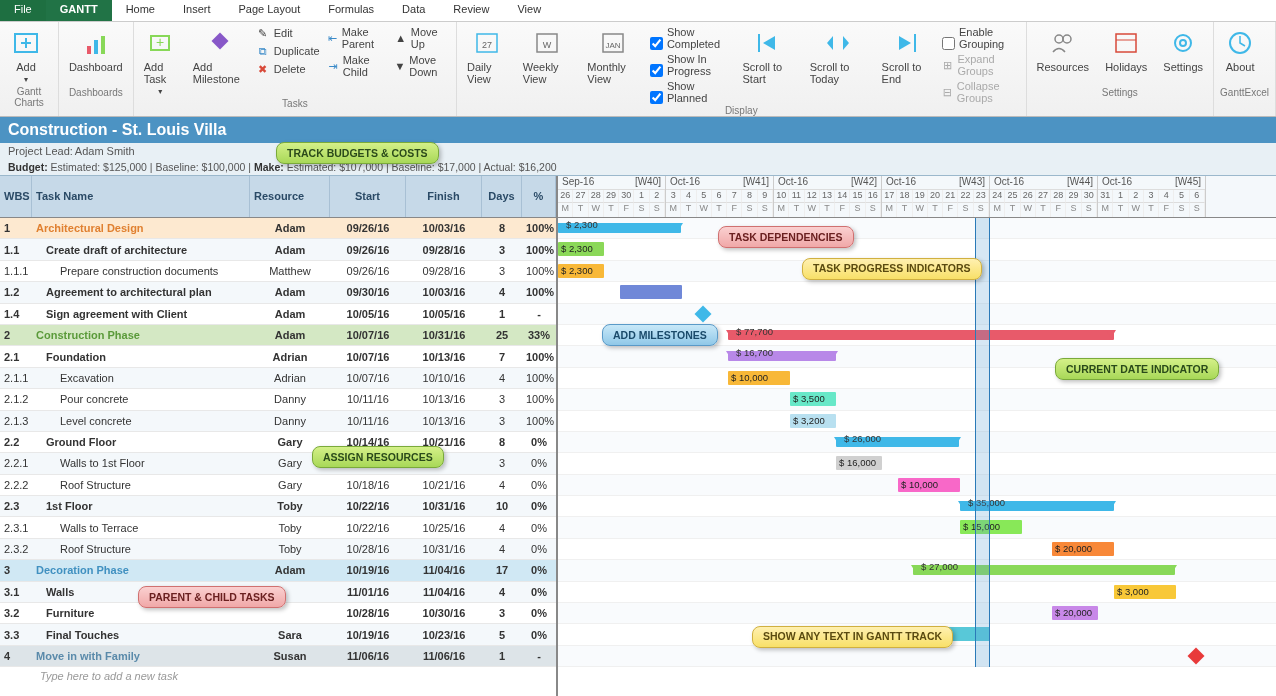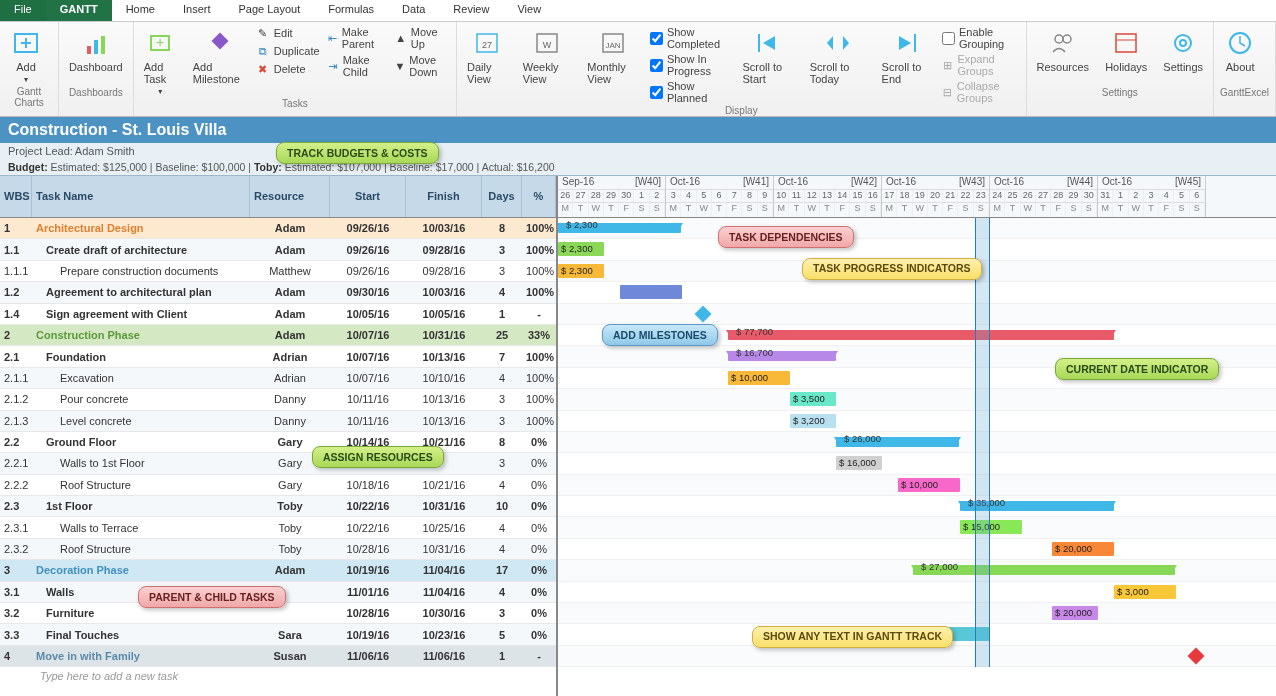--- a/index.html
+++ b/index.html
@@ -9,21 +9,21 @@
 .menubar .tab.file{background:#1e6f41;color:#fff;}
 .menubar .tab.active{background:#217346;color:#fff;font-weight:bold;}
 .ribbon{display:flex;background:linear-gradient(#fafafa,#f0f0f0);height:95px;border-bottom:1px solid #bbb;}
 .rgroup{display:flex;flex-direction:column;justify-content:space-between;border-right:1px solid #ddd;padding:3px 6px 1px;}
 .rgroup .row{display:flex;align-items:flex-start;gap:8px;}
 .rbtn{display:flex;flex-direction:column;align-items:center;gap:2px;font-size:11px;color:#444;cursor:pointer;padding:2px 4px;}
 .rbtn .ico{width:32px;height:32px;display:flex;align-items:center;justify-content:center;}
 .rsmall{display:flex;align-items:center;gap:4px;font-size:11px;color:#444;padding:1px 0;cursor:pointer;}
 .rsmall .sico{width:14px;height:14px;display:inline-flex;align-items:center;justify-content:center;}
 .glabel{text-align:center;font-size:10px;color:#777;padding-bottom:17px;}
-.chk{display:flex;align-items:center;gap:4px;font-size:11px;color:#444;padding:1px 0;}
+.chk{display:flex;align-items:flex-end;gap:4px;font-size:11px;color:#444;padding:1px 0;}
 .chk input{margin:0;}
 .header{background:#4c93c3;color:#fff;padding:4px 8px;font-size:16px;font-weight:600;}
 .subhead{background:#e8f0f5;padding:2px 8px;font-size:11px;color:#555;display:flex;gap:2px;}
 .budget{background:#e8f0f5;padding:2px 8px;font-size:10.5px;color:#555;border-bottom:1px solid #9bb8cc;}
 .budget b{color:#333;}
 .main{display:flex;height:532px;position:relative;}
 .grid{width:558px;border-right:2px solid #888;}
 .ghead{display:flex;background:#c6d9e8;height:42px;border-bottom:1px solid #888;}
 .ghead .gc{padding:14px 4px 4px;font-size:11px;font-weight:600;color:#2a4a66;border-right:1px solid #a8c0d4;}
 .gc-wbs{width:32px;}
@@ -315,21 +315,21 @@
     </div>
 </div>
 
 <div class="header">Construction - St. Louis Villa</div>
 <div class="subhead">
     <span>Project Lead:</span> 
     <span>Adam Smith</span>
   </div>
 <div class="budget">
   <b>Budget:</b> <span>Estimated: $125,000 |</span> <span>Baseline: $100,000 |</span>
-  <b>Toby:</b> <span>Estimated: $107,000 |</span> <span>Baseline: $17,000 |</span> <span>Actual: $16,200</span>
+  <b>Make:</b> <span>Estimated: $107,000 |</span> <span>Baseline: $17,000 |</span> <span>Actual: $16,200</span>
 </div>
 
 <div class="main">
   <div class="grid">
     <div class="ghead">
       <div class="gc gc-wbs">WBS</div>
       <div class="gc gc-task">Task Name</div>
       <div class="gc gc-res">Resource</div>
       <div class="gc gc-start">Start</div>
       <div class="gc gc-finish">Finish</div>

